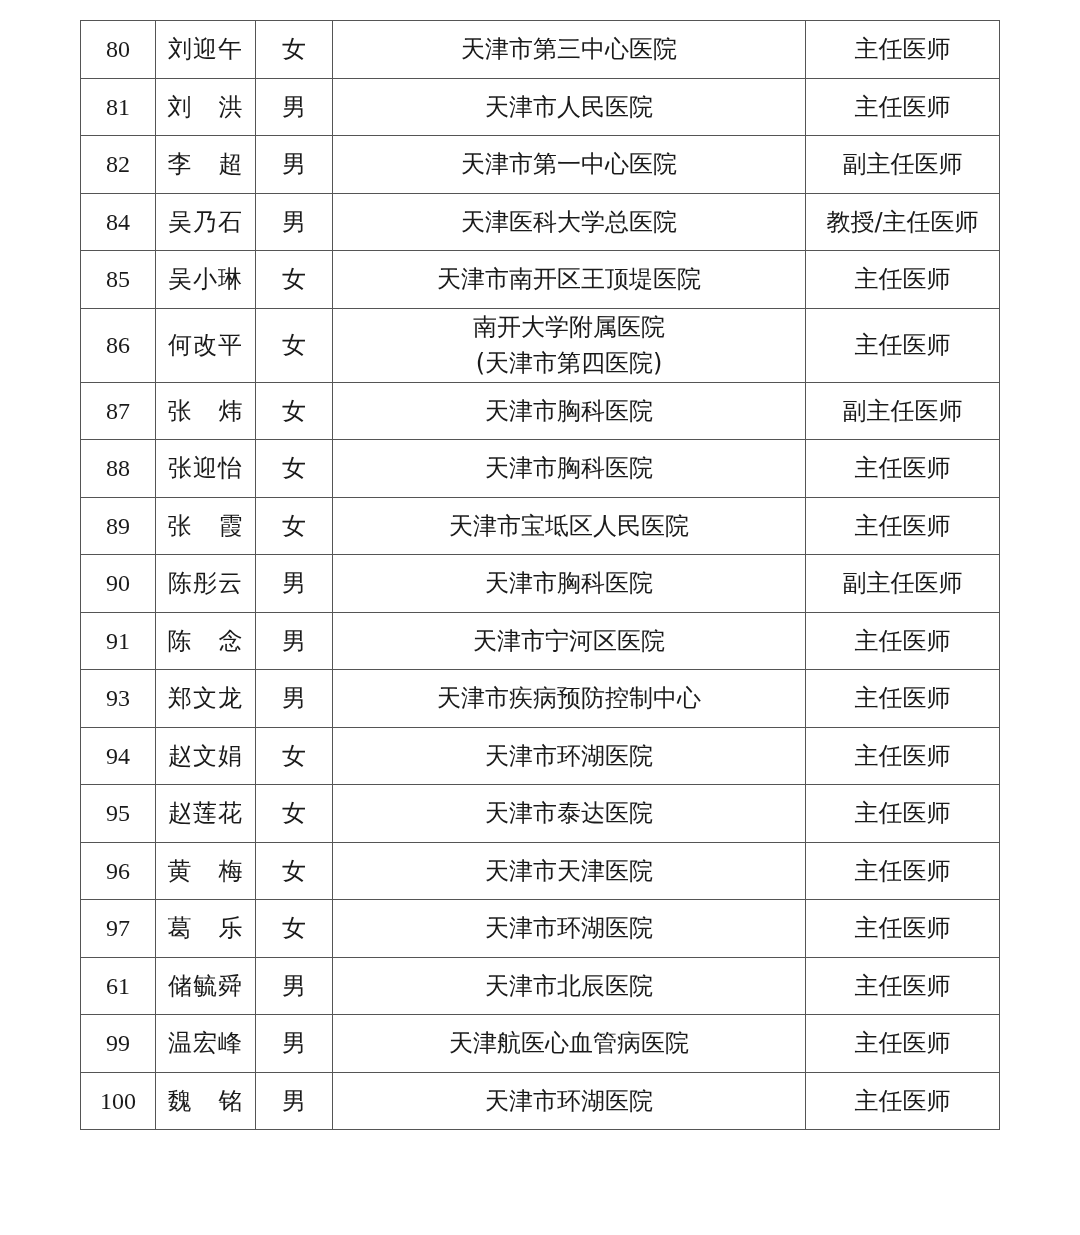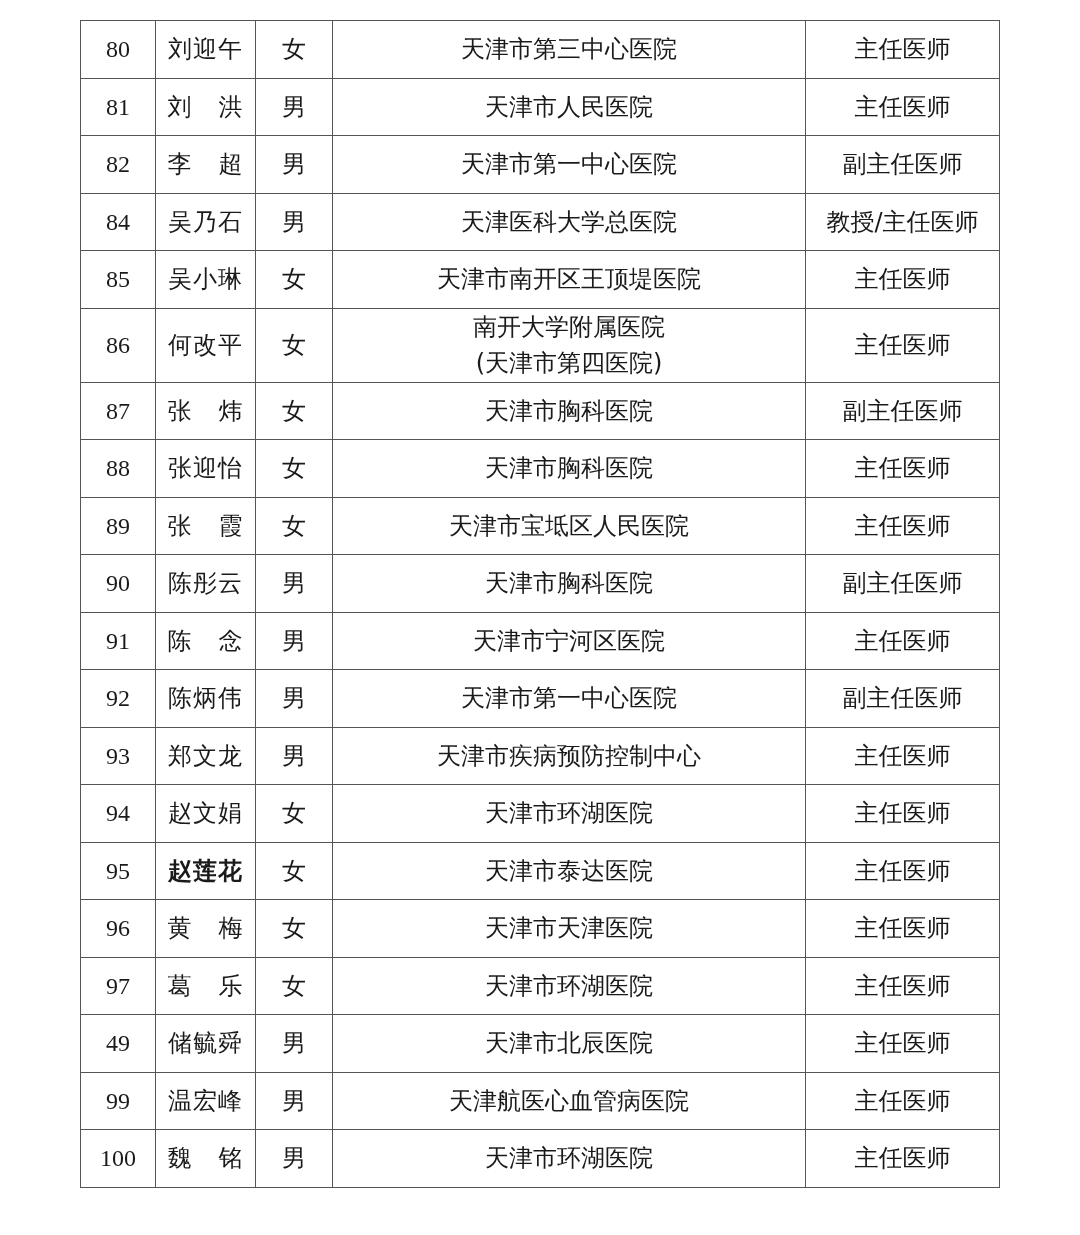--- a/index.html
+++ b/index.html
@@ -158,49 +158,40 @@
         <tr>
     <td class="col-no">91</td>
     <td class="col-name"><span class="spread">陈 念</span></td>
     <td class="col-gender">男</td>
     <td class="col-org">
             <span class="line">天津市宁河区医院</span>
           </td>
     <td class="col-title">主任医师</td>
   </tr>
         <tr>
-    <td class="col-no">92</td>
-    <td class="col-name"><span class="spread" style="text-align-last: center; text-align: center;">陈炳伟</span></td>
-    <td class="col-gender">男</td>
-    <td class="col-org">
-            <span class="line">天津市第一中心医院</span>
-          </td>
-    <td class="col-title">副主任医师</td>
-  </tr>
-        <tr>
     <td class="col-no">93</td>
     <td class="col-name"><span class="spread" style="text-align-last: center; text-align: center;">郑文龙</span></td>
     <td class="col-gender">男</td>
     <td class="col-org">
             <span class="line">天津市疾病预防控制中心</span>
           </td>
     <td class="col-title">主任医师</td>
   </tr>
         <tr>
     <td class="col-no">94</td>
     <td class="col-name"><span class="spread" style="text-align-last: center; text-align: center;">赵文娟</span></td>
     <td class="col-gender">女</td>
     <td class="col-org">
             <span class="line">天津市环湖医院</span>
           </td>
     <td class="col-title">主任医师</td>
   </tr>
         <tr>
     <td class="col-no">95</td>
-    <td class="col-name"><span class="spread" style="text-align-last: center; text-align: left; font-weight: bold;">赵莲花</span></td>
+    <td class="col-name"><span class="spread" style="text-align-last: center; text-align: left;">赵莲花</span></td>
     <td class="col-gender">女</td>
     <td class="col-org">
             <span class="line">天津市泰达医院</span>
           </td>
     <td class="col-title">主任医师</td>
   </tr>
         <tr>
     <td class="col-no">96</td>
     <td class="col-name"><span class="spread">黄 梅</span></td>
     <td class="col-gender">女</td>
@@ -212,21 +203,21 @@
         <tr>
     <td class="col-no">97</td>
     <td class="col-name"><span class="spread">葛 乐</span></td>
     <td class="col-gender">女</td>
     <td class="col-org">
             <span class="line">天津市环湖医院</span>
           </td>
     <td class="col-title">主任医师</td>
   </tr>
         <tr>
-    <td class="col-no">49</td>
+    <td class="col-no">61</td>
     <td class="col-name"><span class="spread" style="text-align-last: center; text-align: center;">储毓舜</span></td>
     <td class="col-gender">男</td>
     <td class="col-org">
             <span class="line">天津市北辰医院</span>
           </td>
     <td class="col-title">主任医师</td>
   </tr>
         <tr>
     <td class="col-no">99</td>
     <td class="col-name"><span class="spread" style="text-align-last: center; text-align: center;">温宏峰</span></td>

